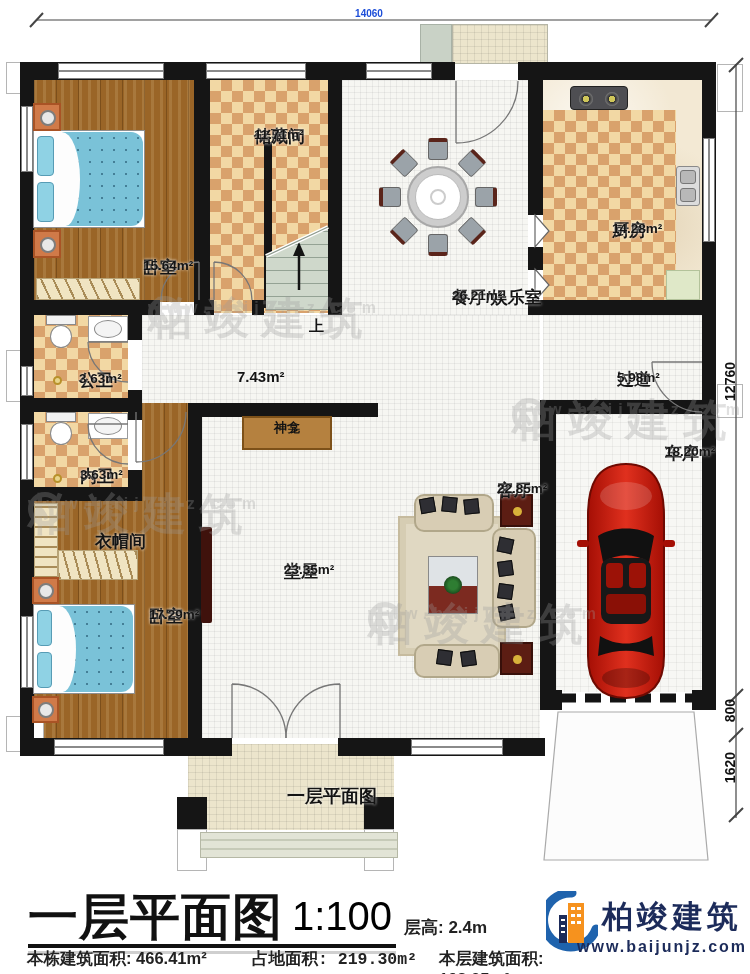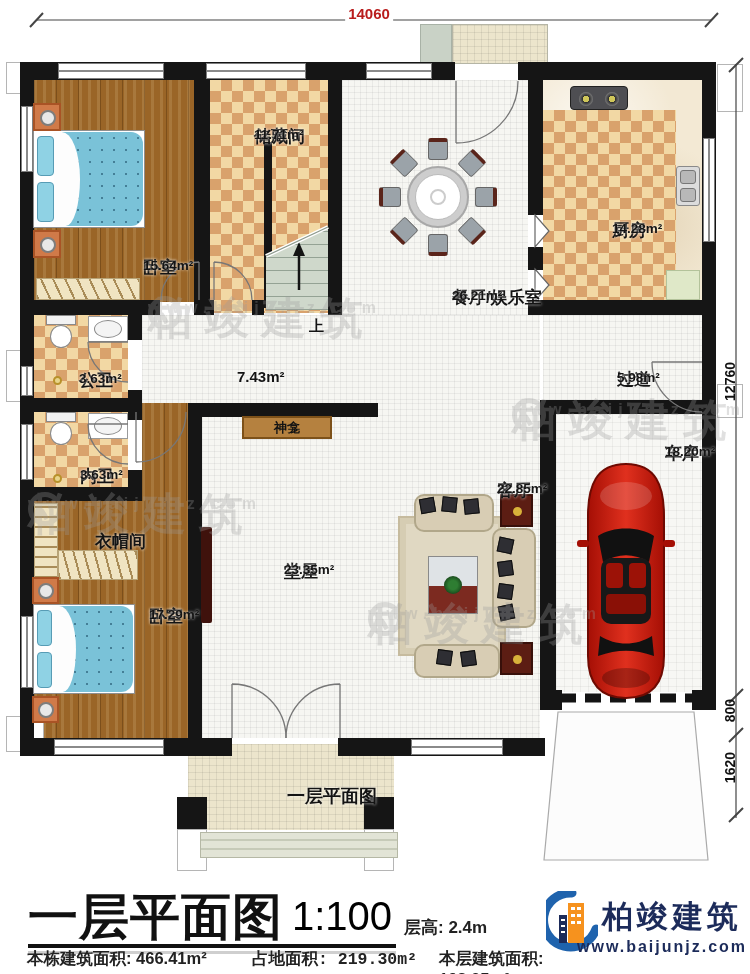--- a/index.html
+++ b/index.html
@@ -21,21 +21,21 @@
   .wm{color:#9b9b9b;opacity:.30;font-weight:700;z-index:30;pointer-events:none;}
   .wm .b{font-size:44px;letter-spacing:13px;white-space:nowrap;line-height:1;}
   .wm .u{font-size:16px;letter-spacing:6px;text-align:center;white-space:nowrap;margin-top:3px;}
   .wmic{position:relative;display:inline-block;width:34px;height:34px;border:5px solid #9b9b9b;border-radius:50%;vertical-align:middle;margin-right:10px;}
   .pw{width:15px;height:15px;background:#2e2e33;border:1px solid #101010;}
   .sofa{background:#d8cdb4;border:2px solid #b1a78a;border-radius:10px;}
   .sidetb{width:33px;height:33px;background:#5c1d13;border:2px solid #38100a;}
   .sidetb:after{content:"";position:absolute;left:11px;top:11px;width:9px;height:9px;border-radius:50%;background:#d8b23a;}
   .chair{width:20px;height:22px;background:#9ba3a9;border:1px solid #666;border-top:4px solid #5a241a;border-radius:3px;}
   .lamp{width:16px;height:16px;border-radius:50%;background:#e8e8e8;border:2px solid #7d7d7d;left:5px;top:5px;}
-  .dimlbl{font-size:15px;font-weight:700;color:#b91c1c;background:#fff;padding:0 3px;z-index:45;}
+  .dimlbl{font-size:10px;font-weight:700;color:#1d4ed8;background:#fff;padding:0 3px;z-index:45;}
   .vdim{writing-mode:vertical-rl;transform:rotate(180deg);font-size:14px;font-weight:700;color:#111;z-index:45;}
   .rack{background:#f0e4c2;border:1px solid #b8a478;}
   #titleblock{font-family:"Liberation Sans","DejaVu Sans",sans-serif;padding-left:44px;}
 </style>
 </head>
 <body>
 
 <div id="stage">
 
   <div class="wood" style="left:34px;top:80px;width:160px;height:222px;"></div>
@@ -155,21 +155,21 @@
   <div style="left:430px;top:189px;width:16px;height:16px;border-radius:50%;border:2px solid #ccc;"></div>
   <div class="chair" style="left:476px;top:186px;transform:rotate(90deg);"></div>
   <div class="chair" style="left:462px;top:152px;transform:rotate(45deg);"></div>
   <div class="chair" style="left:428px;top:138px;"></div>
   <div class="chair" style="left:394px;top:152px;transform:rotate(-45deg);"></div>
   <div class="chair" style="left:380px;top:186px;transform:rotate(-90deg);"></div>
   <div class="chair" style="left:394px;top:220px;transform:rotate(-135deg);"></div>
   <div class="chair" style="left:428px;top:234px;transform:rotate(180deg);"></div>
   <div class="chair" style="left:462px;top:220px;transform:rotate(135deg);"></div>
 
-  <div style="left:242px;top:416px;width:90px;height:23px;background:#b5813f;border:2px solid #7d5119;text-align:center;z-index:35;">
+  <div style="left:242px;top:416px;width:90px;height:34px;background:#b5813f;border:2px solid #7d5119;text-align:center;z-index:35;">
     <span style="position:static;font-size:13px;font-weight:700;color:#141414;line-height:17px;">神龛</span>
   </div>
   <div style="left:201px;top:527px;width:11px;height:96px;background:#3f120c;border-radius:2px;"></div>
 
   <div style="left:398px;top:516px;width:108px;height:140px;background:#e0d8c2;border:2px solid #c6bb9e;box-shadow:inset 0 0 0 6px #d6cdb3;"></div>
   <div class="sofa" style="left:414px;top:494px;width:80px;height:38px;"></div>
   <div class="sofa" style="left:492px;top:528px;width:44px;height:100px;"></div>
   <div class="sofa" style="left:414px;top:644px;width:86px;height:34px;"></div>
   <div class="pw" style="left:420px;top:498px;transform:rotate(-10deg);"></div>
   <div class="pw" style="left:442px;top:497px;transform:rotate(6deg);"></div>

